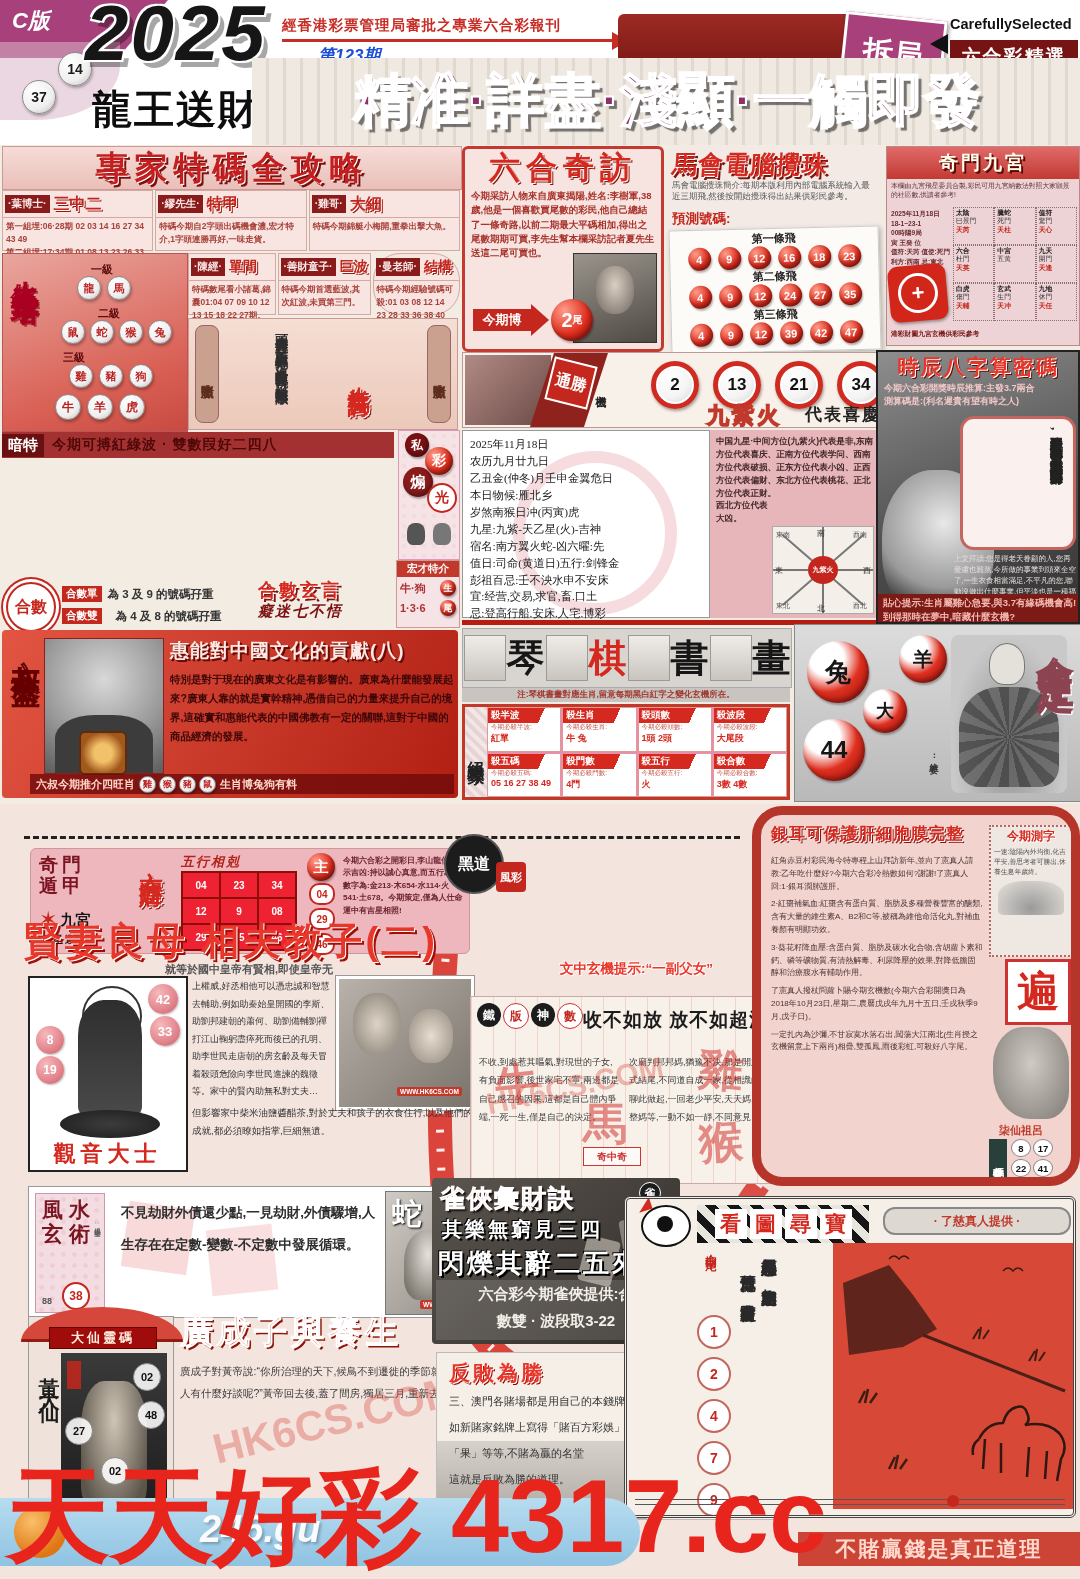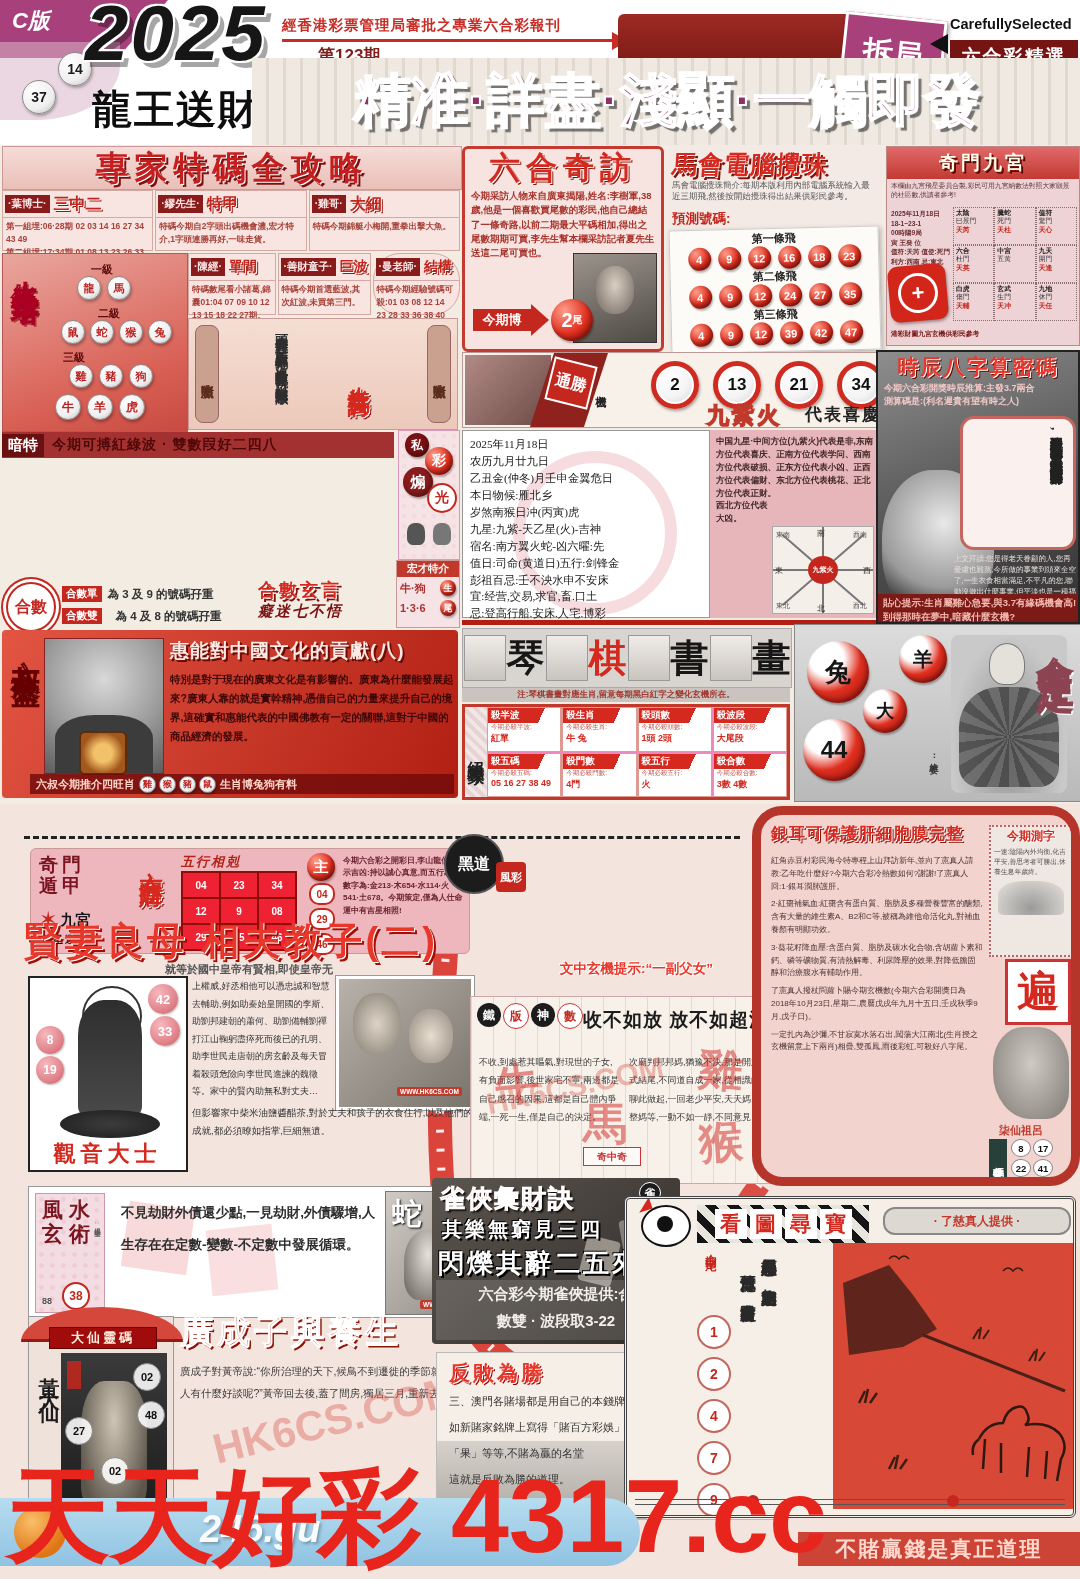--- a/index.html
+++ b/index.html
@@ -51,21 +51,21 @@
     <div class="a" style="left:0;top:0;width:168px;height:58px;background:#a8407c;clip-path:polygon(0 0,100% 0,70% 100%,0 100%);"></div>
     <div class="a" style="left:0;top:42px;width:120px;height:78px;background:#dab7c9;border-radius:0 0 70% 0;opacity:.55;"></div>
     <div class="a" style="left:12px;top:6px;color:#fff;font-weight:900;font-size:22px;font-style:italic;">C版</div>
     <div class="a ballw" style="left:58px;top:52px;width:32px;height:32px;font-size:14px;">14</div>
     <div class="a ballw" style="left:22px;top:80px;width:32px;height:32px;font-size:14px;">37</div>
     <div class="a" style="left:85px;top:-12px;font-size:78px;font-weight:900;font-style:italic;color:#161616;letter-spacing:2px;text-shadow:-2px -2px 0 #fff,2px -2px 0 #fff,-2px 2px 0 #fff,2px 2px 0 #fff,6px 7px 0 rgba(0,0,0,.35);">2025</div>
     <div class="a" style="left:92px;top:82px;font-size:40px;font-weight:900;color:#0d0d0d;letter-spacing:2px;">龍王送財</div>
     <div class="a" style="left:282px;top:16px;font-size:14.5px;font-weight:800;color:#c72c25;letter-spacing:1px;">經香港彩票管理局審批之專業六合彩報刊</div>
     <div class="a" style="left:282px;top:39px;width:330px;height:3px;background:#c72c25;"></div>
     <div class="a" style="left:612px;top:32px;width:0;height:0;border-top:9px solid transparent;border-bottom:9px solid transparent;border-left:16px solid #c72c25;"></div>
-    <div class="a" style="left:318px;top:44px;font-size:17px;font-weight:700;color:#7f1d1d;">第123期</div>
+    <div class="a" style="left:318px;top:44px;font-size:17px;font-weight:700;color:#1d4ed8;font-style:italic;">第123期</div>
     <div class="a" style="left:466px;top:58px;font-size:12px;font-weight:700;color:#c72c25;">六合彩權威資料落實</div>
     <div class="a" style="left:618px;top:14px;width:252px;height:74px;background:linear-gradient(#9d2a24,#6f1310);border-radius:6px;"></div>
     <div class="a" style="left:630px;top:60px;width:228px;height:24px;background:#fff;"></div>
     <div class="a ctr" style="left:842px;top:16px;width:96px;height:70px;background:#a8407c;border:3px solid #fff;transform:rotate(6deg);color:#fff;font-size:30px;font-weight:900;box-shadow:2px 2px 4px rgba(0,0,0,.4);">拆局</div>
     <div class="a" style="left:930px;top:34px;width:0;height:0;border-top:10px solid transparent;border-bottom:10px solid transparent;border-right:18px solid #111;"></div>
     <div class="a" style="left:950px;top:16px;font-size:14.5px;font-weight:800;color:#111;">CarefullySelected</div>
     <div class="a ctr" style="left:950px;top:40px;width:128px;height:34px;background:#761313;color:#fff;font-size:19px;font-weight:900;letter-spacing:2px;">六合彩精選</div>
     <div class="a" style="left:252px;top:58px;width:828px;height:87px;background:repeating-linear-gradient(90deg,#efe9e2 0 14px,#e0d9d0 14px 17px);"></div>
     <div class="a hollow ctr" style="left:255px;top:58px;width:825px;height:87px;font-size:57px;letter-spacing:0px;">精准·詳盡·淺顯·一觸即發</div>
   </div>

